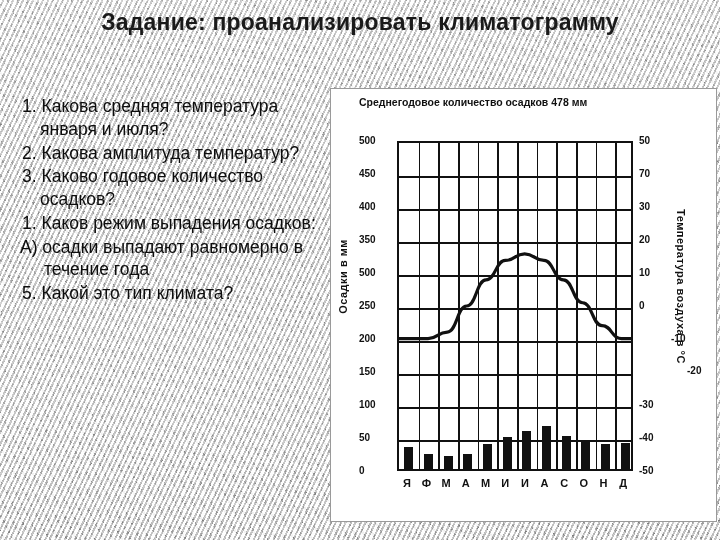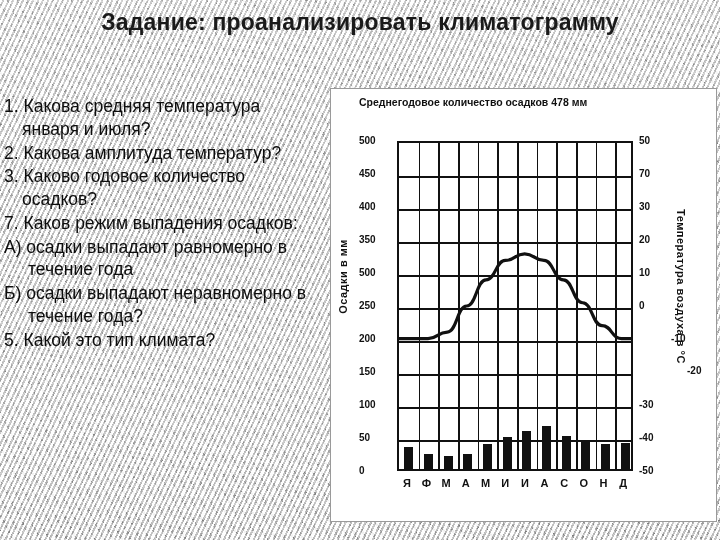--- a/index.html
+++ b/index.html
@@ -31,22 +31,22 @@
   .title{
     position:absolute;left:0;top:8px;width:720px;text-align:center;
     font-size:23px;font-weight:bold;color:#1a1a1a;line-height:1.22;
     letter-spacing:.2px;
   }
 
   .qlist{
     position:absolute;left:4px;top:95px;width:318px;
     font-size:17.5px;color:#0d0d0d;line-height:1.30;
   }
-  .qlist .q{margin-bottom:1px;padding-left:18px;text-indent:-18px;}
-  .qlist .q.ind{padding-left:24px;text-indent:-24px;}
+  .qlist .q{margin-bottom:1px;padding-left:36px;text-indent:-18px;}
+  .qlist .q.ind{padding-left:40px;text-indent:-24px;}
 
   
   .panel{
     position:absolute;left:330px;top:88px;width:385px;height:432px;
     background:#fff;border:1px solid #9a9a9a;
   }
   .panel-head{
     position:absolute;left:28px;top:6px;width:350px;
     font-size:10.5px;font-weight:bold;color:#111;line-height:1.35;
   }
@@ -96,23 +96,22 @@
 <body>
 
 <div id="bg"></div>
 
 <div class="title">Задание: проанализировать климатограмму</div>
 
 <div class="qlist">
   <div class="q">1. Какова средняя температура января и июля?</div>
   <div class="q">2. Какова амплитуда температур?</div>
   <div class="q">3. Каково годовое количество осадков?</div>
-  <div class="q">7. Каков режим выпадения осадков:</div>
+  <div class="q">1. Каков режим выпадения осадков:</div>
   <div class="q ind">А) осадки выпадают равномерно в течение года</div>
-  <div class="q ind">Б) осадки выпадают неравномерно в течение года?</div>
   <div class="q">5. Какой это тип климата?</div>
 </div>
 
 <div class="panel">
 
   <div class="panel-head">
     <div>Среднегодовое количество осадков 478 мм</div>
   </div>
 
   <div class="axis-title-left">Осадки в мм</div>

